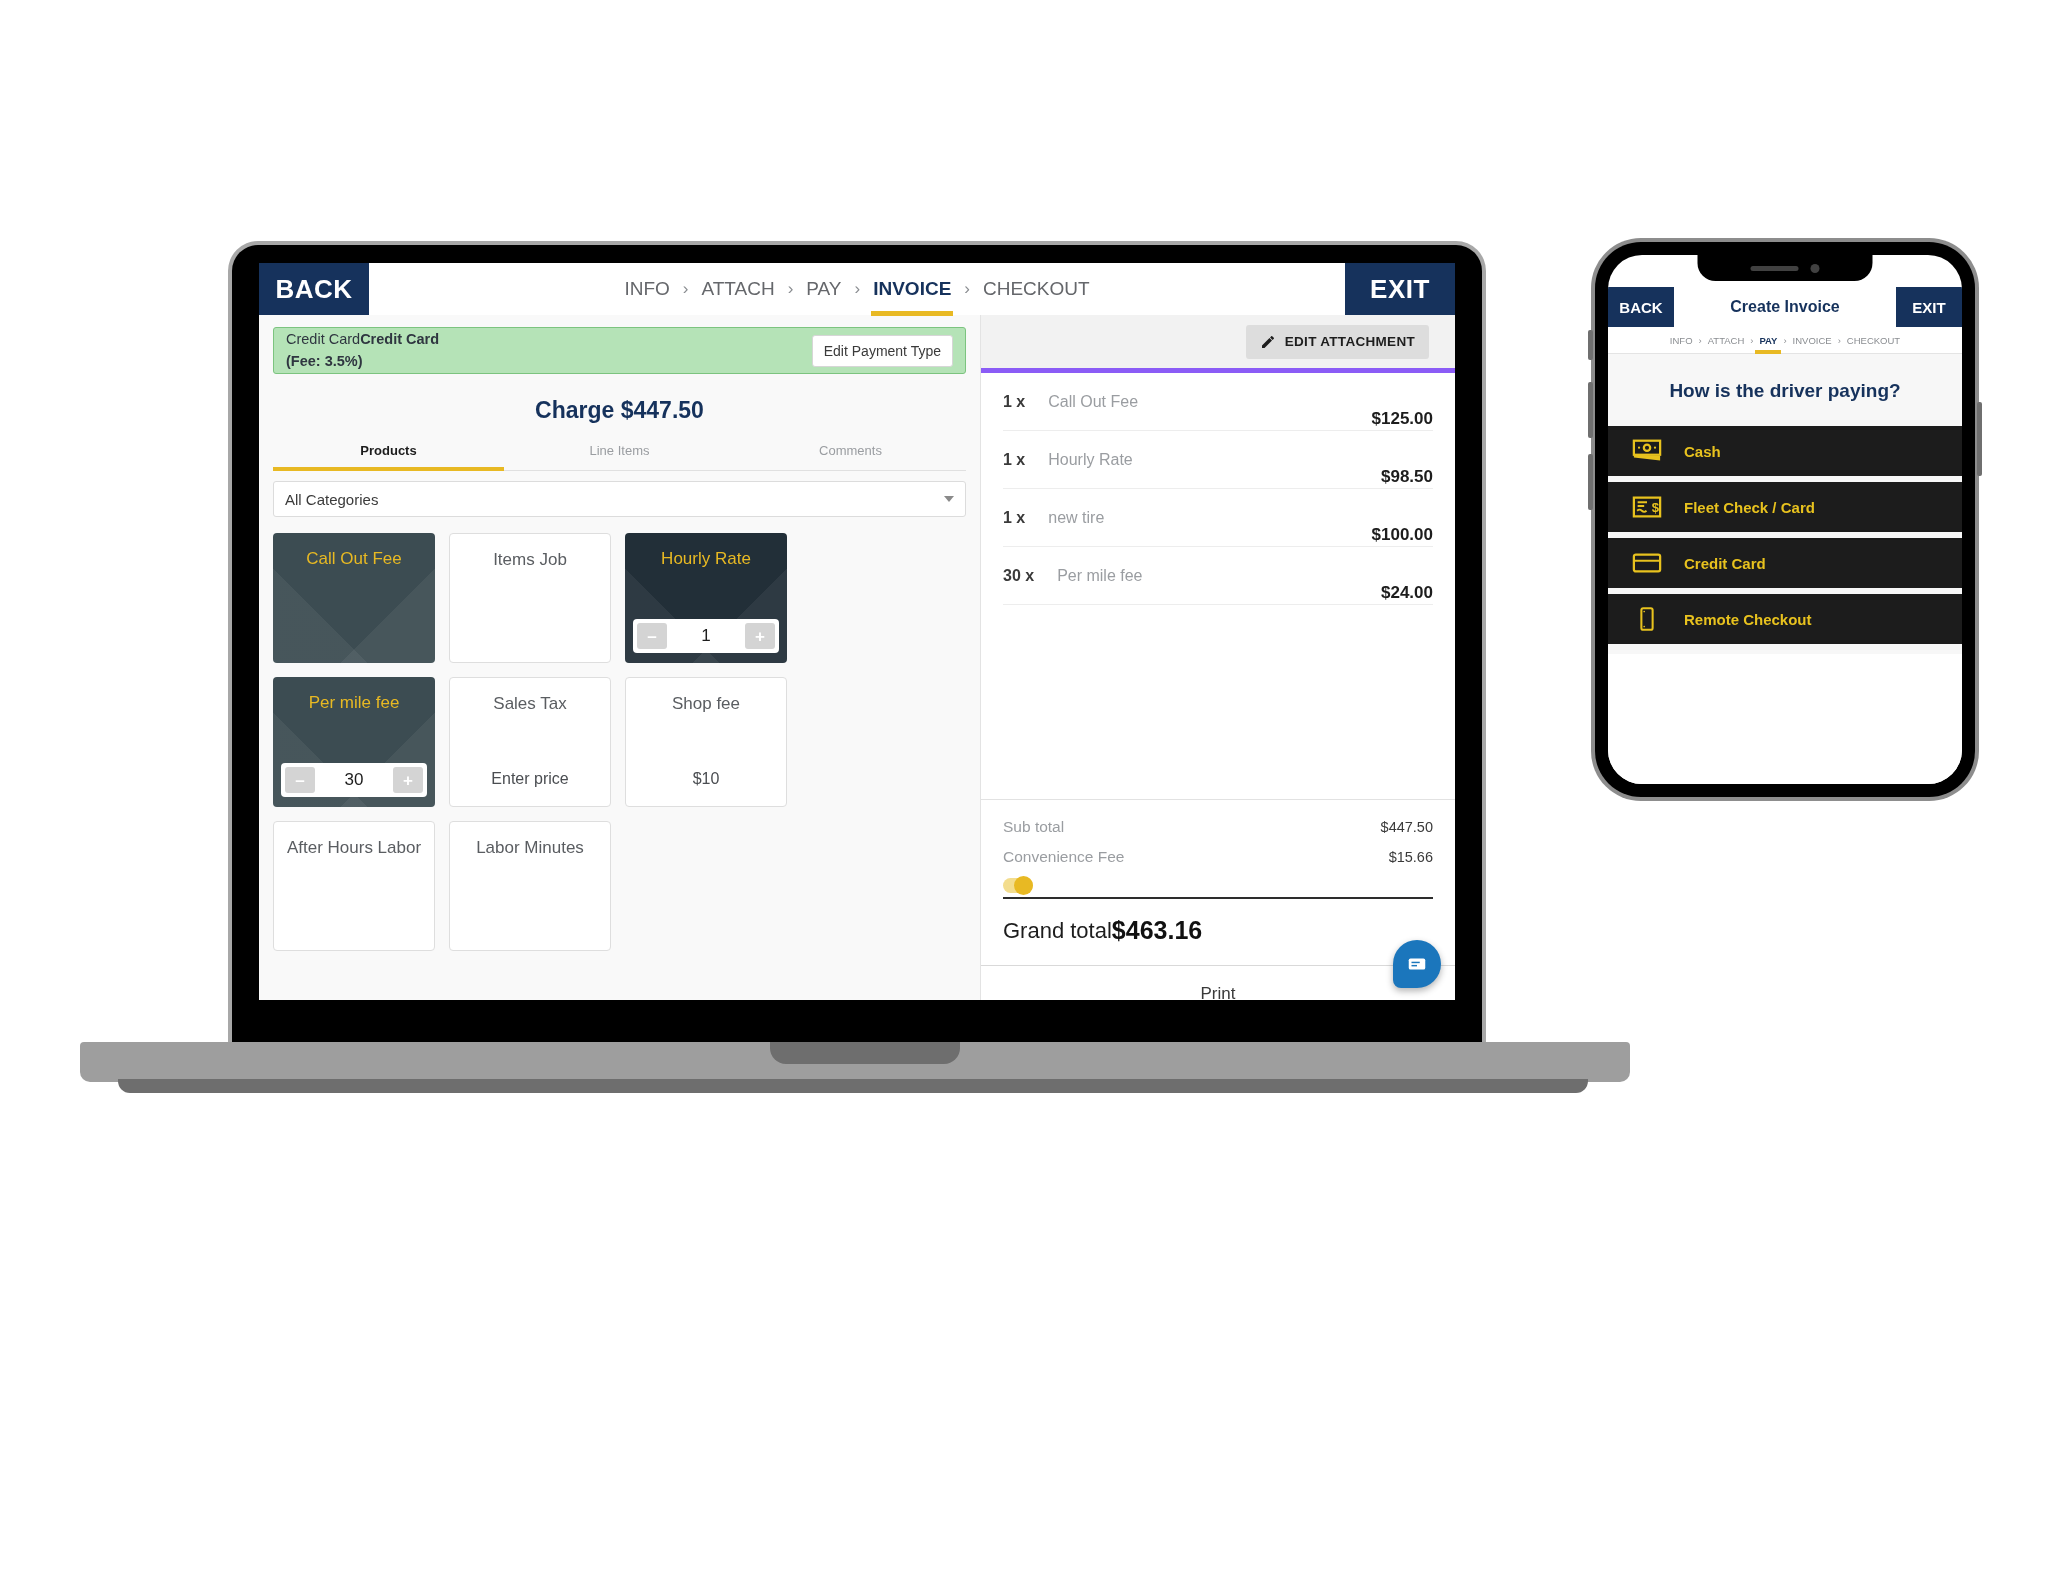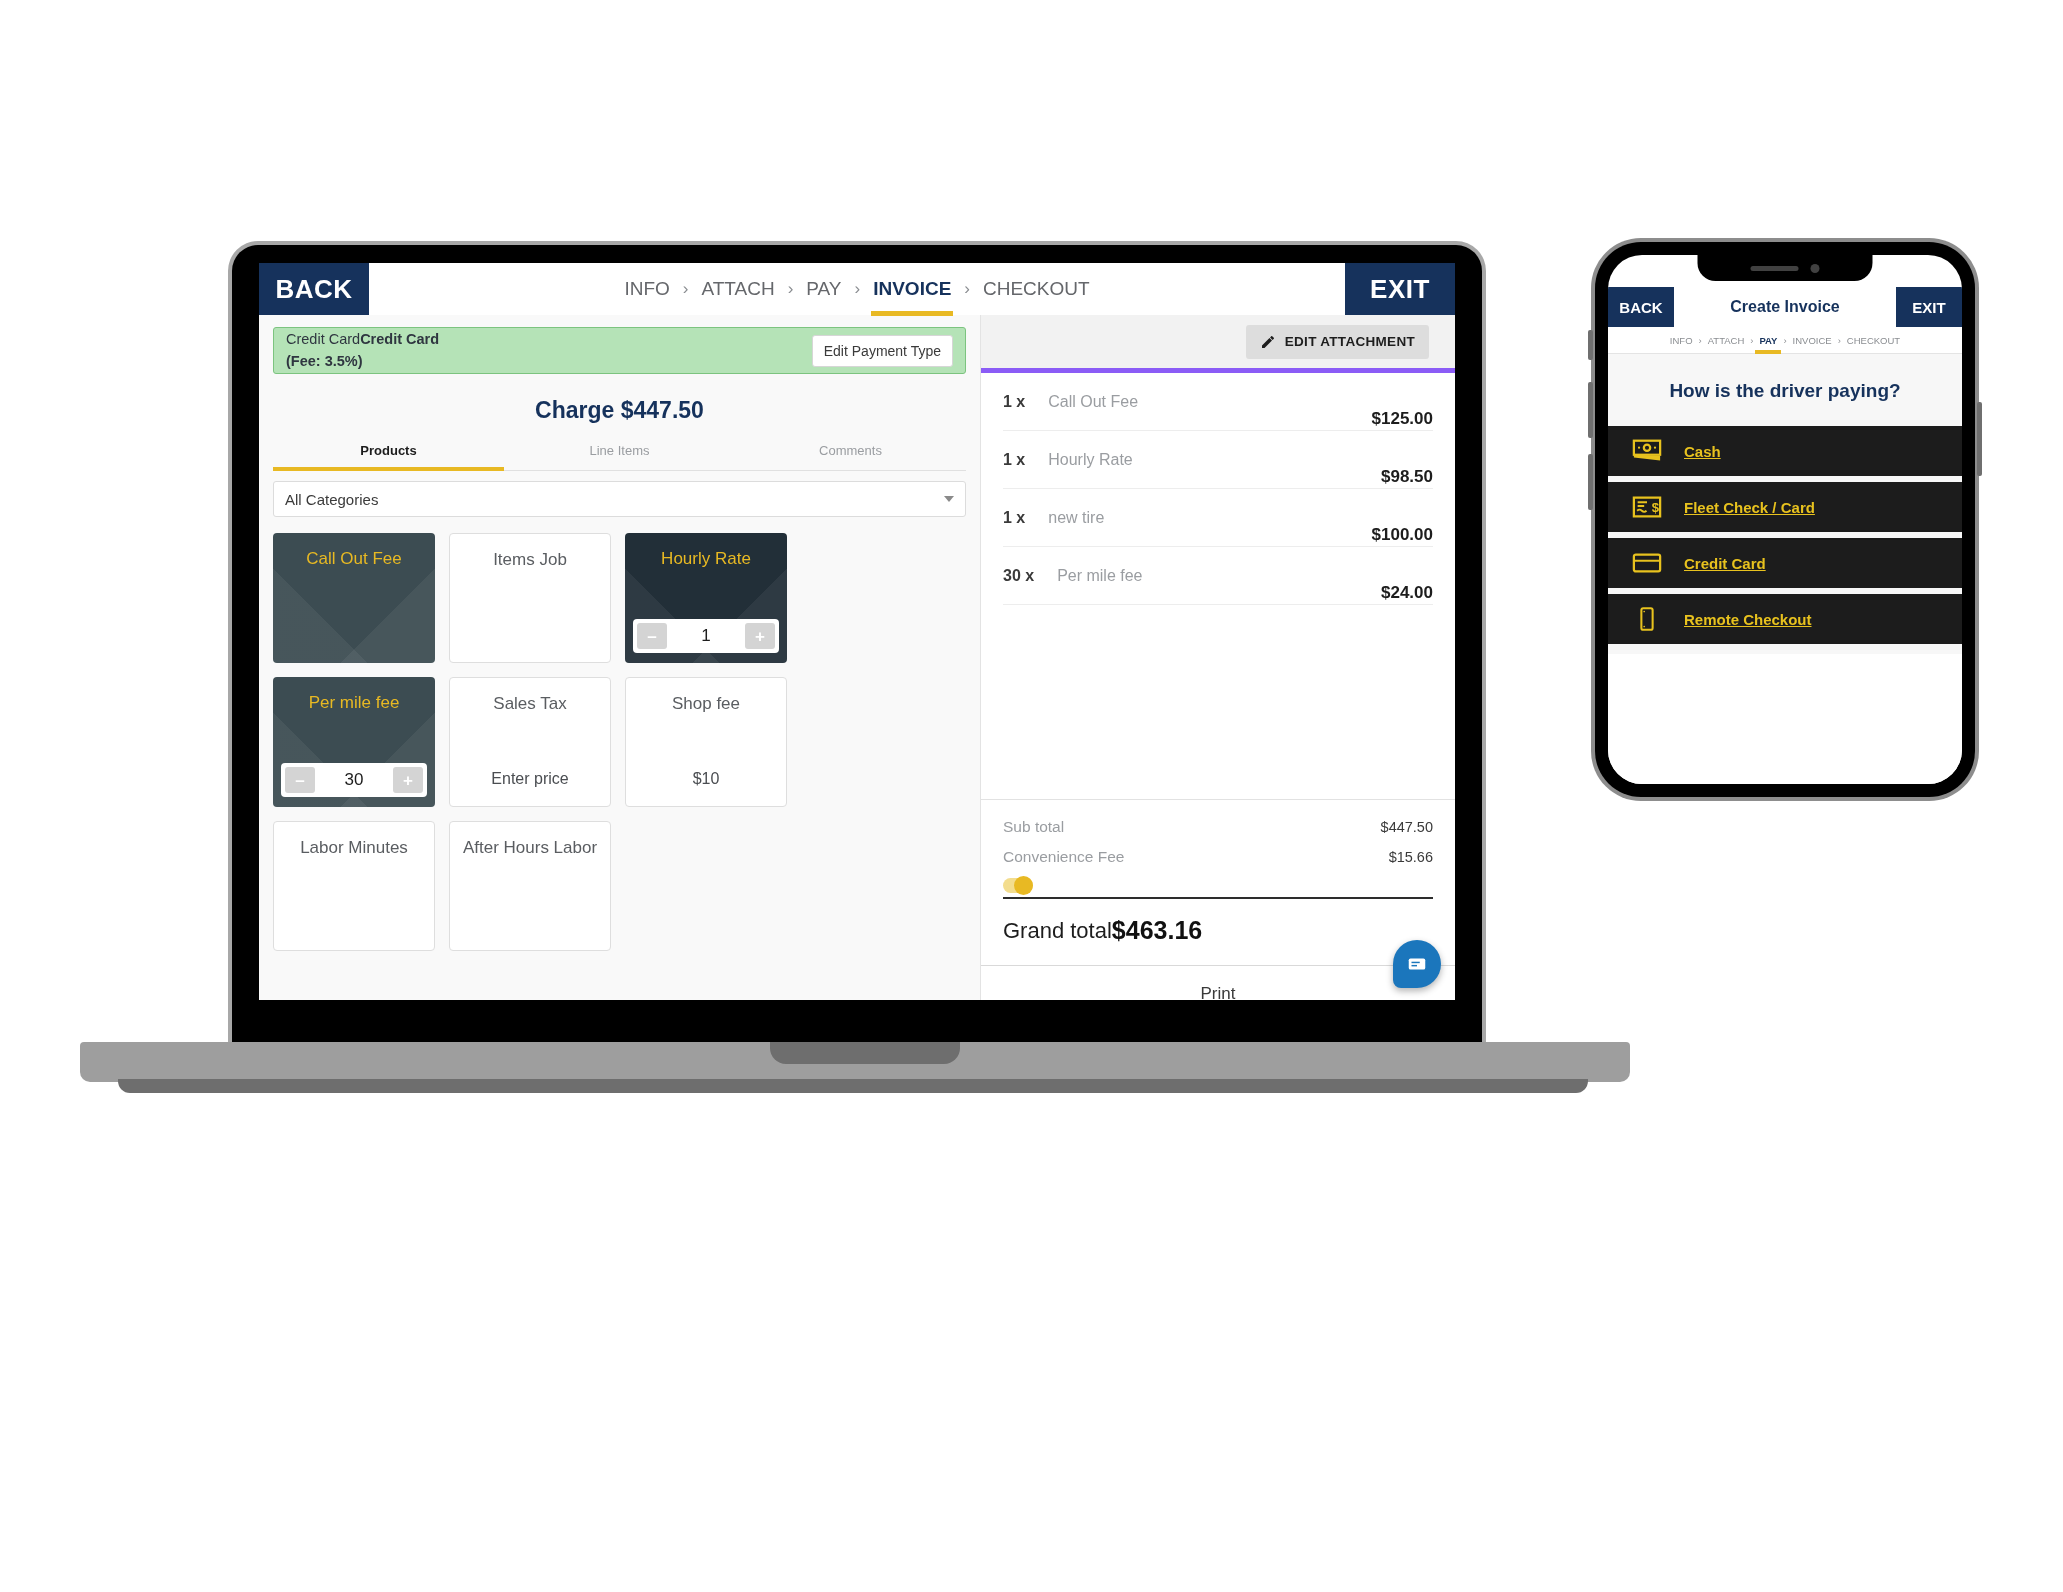--- a/index.html
+++ b/index.html
@@ -192,21 +192,21 @@
     font-size: 9.5px; color: #8a8d91; padding: 8px 0 7px; position: relative; }
   .ph-bc .active { color: #16325c; font-weight: bold; position: relative; }
   .ph-bc .active::after { content:""; position:absolute; left:-4px; right:-4px; bottom:-8px;
     height: 4px; background:#e8b923; }
   .ph-divider { height: 1px; background: #e4e4e4; }
   .ph-question { background: #f7f7f7; text-align: center; padding: 26px 0 24px;
     font-size: 19px; font-weight: bold; color: #16325c; }
   .ph-options { background: #f7f7f7; padding: 0 0 4px; }
   .ph-opt { background: #1c1c1c; height: 50px; display: flex; align-items: center;
     gap: 22px; padding-left: 24px; margin-bottom: 6px; }
-  .ph-opt-label { color: #e8c21e; font-size: 15px; font-weight: bold; text-decoration: underline; }
+  .ph-opt-label { color: #e8c21e; font-size: 15px; font-weight: bold; }
   .ph-icon { width: 30px; height: 26px; flex: none; }
   .ph-rest { background: #ffffff; height: 170px; }
 </style>
 </head>
 <body>
 
 <div class="stage">
 
   <div class="laptop">
     <div class="laptop-lid">
@@ -290,25 +290,25 @@
                 <div class="tile-label">Sales Tax</div>
                 <div class="tile-sub">Enter price</div>
               </div>
 
               <div class="tile light">
                 <div class="tile-label">Shop fee</div>
                 <div class="tile-sub">$10</div>
               </div>
 
               <div class="tile light">
+                <div class="tile-label">After Hours Labor</div>
+              </div>
+
+              <div class="tile light">
                 <div class="tile-label">Labor Minutes</div>
-              </div>
-
-              <div class="tile light">
-                <div class="tile-label">After Hours Labor</div>
               </div>
 
             </div>
           </div>
 
           <div class="right-pane">
 
             <div class="attach-bar">
               <div class="edit-attach-btn">
                 <svg class="pencil" viewBox="0 0 24 24">

